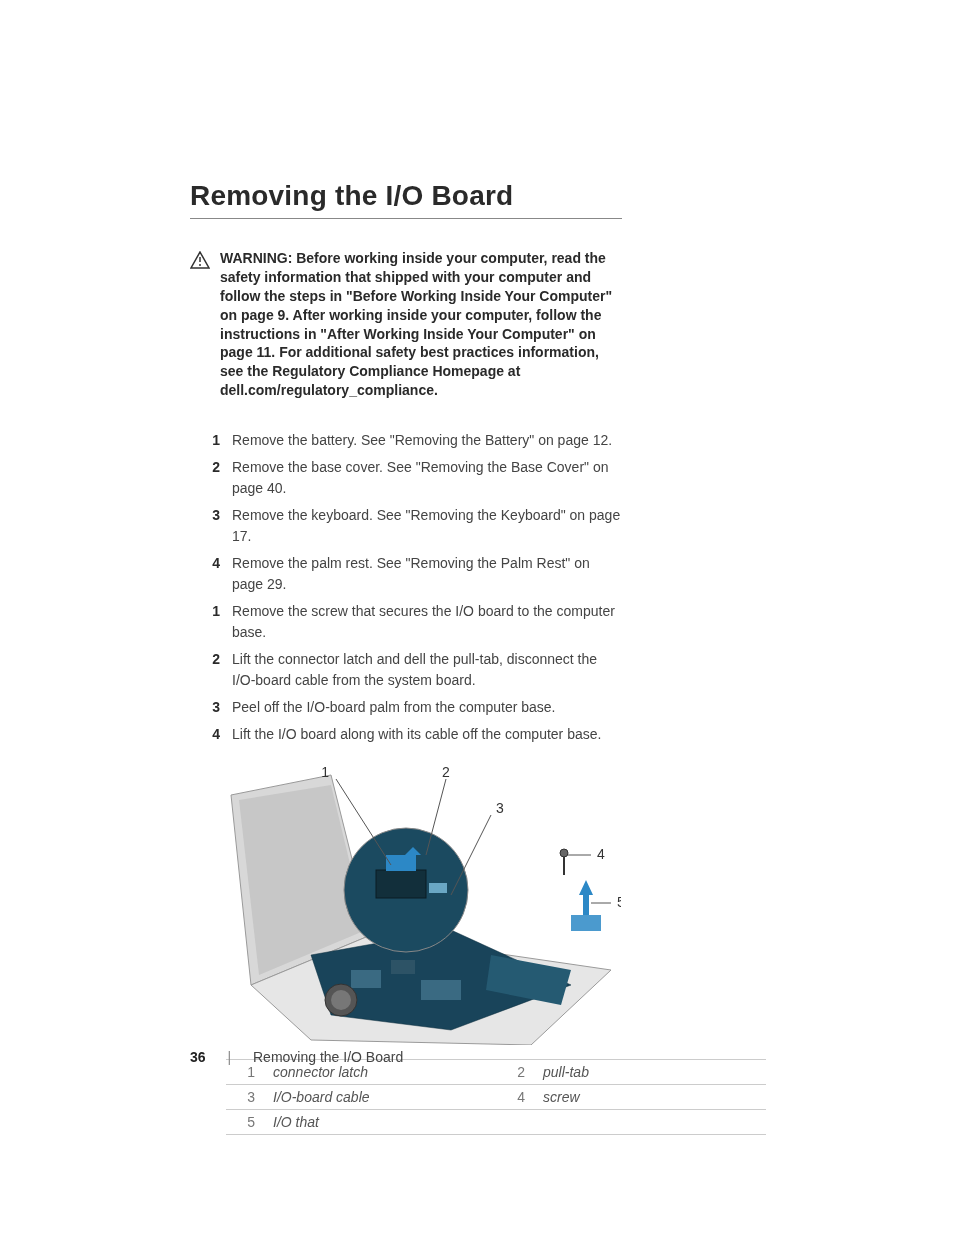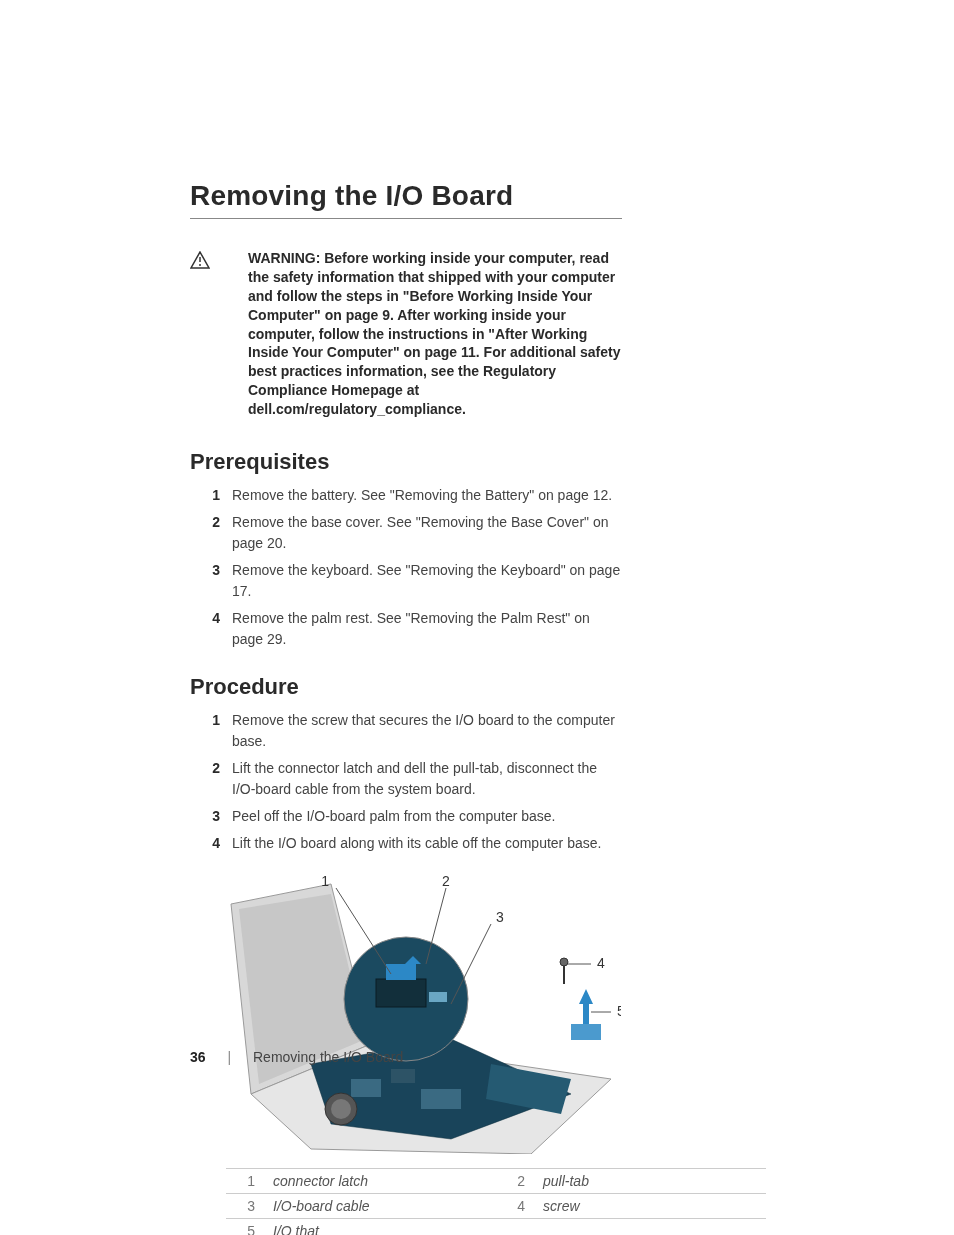--- a/index.html
+++ b/index.html
@@ -22,21 +22,20 @@
     color: #2a2a2a;
     margin: 0 0 6px 0;
     letter-spacing: 0.2px;
     border-bottom: 1px solid #888;
     padding-bottom: 6px;
   }
   .warning-block {
     display: flex;
     margin-top: 30px;
     margin-bottom: 30px;
-    gap: 28px;
   }
   .warn-icon {
     flex: 0 0 auto;
     margin-right: 10px;
     margin-top: 2px;
   }
   .warn-text {
     font-size: 14px;
     line-height: 1.35;
     font-weight: 700;
@@ -145,29 +144,27 @@
         <line x1="10" y1="6" x2="10" y2="11" stroke="#333" stroke-width="1.5"></line>
         <circle cx="10" cy="14" r="1" fill="#333"></circle>
       </svg>
     </span>
     <div class="warn-text">
       <span>WARNING:</span>
       <span>Before working inside your computer, read the safety information that shipped with your computer and follow the steps in "Before Working Inside Your Computer" on page 9. After working inside your computer, follow the instructions in "After Working Inside Your Computer" on page 11. For additional safety best practices information, see the Regulatory Compliance Homepage at dell.com/regulatory_compliance.</span>
     </div>
   </div>
 
-  <h2 class="section">Prerequisites</h2>
   <ol class="steps">
     <li>Remove the battery. See "Removing the Battery" on page 12.</li>
-    <li>Remove the base cover. See "Removing the Base Cover" on page 20.</li>
+    <li>Remove the base cover. See "Removing the Base Cover" on page 40.</li>
     <li>Remove the keyboard. See "Removing the Keyboard" on page 17.</li>
     <li>Remove the palm rest. See "Removing the Palm Rest" on page 29.</li>
   </ol>
 
-  <h2 class="section">Procedure</h2>
   <ol class="steps">
     <li>Remove the screw that secures the I/O board to the computer base.</li>
     <li>Lift the connector latch and dell the pull-tab, disconnect the I/O-board cable from the system board.</li>
     <li>Peel off the I/O-board palm from the computer base.</li>
     <li>Lift the I/O board along with its cable off the computer base.</li>
   </ol>
 
   <div class="diagram">
     <svg viewBox="0 0 430 290">
 

